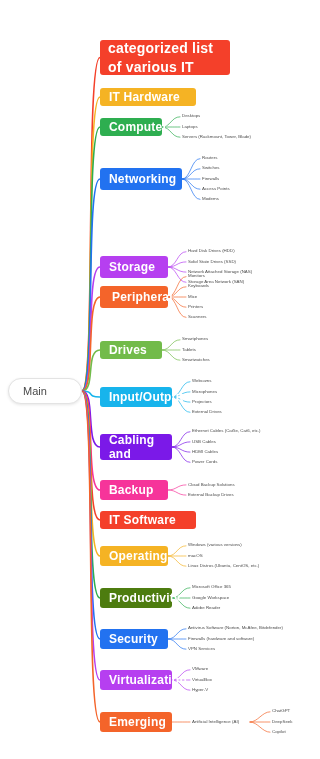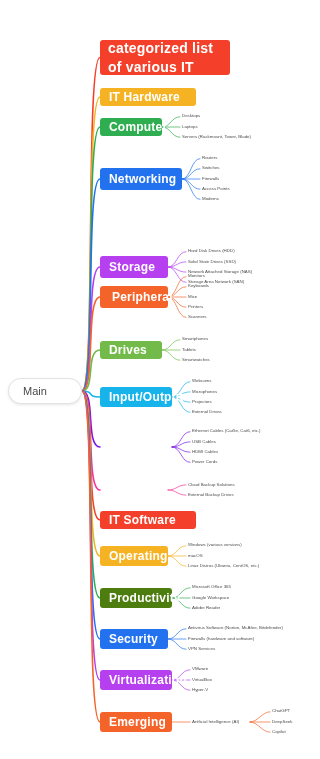--- a/index.html
+++ b/index.html
@@ -175,24 +175,30 @@
     <div class="leaf" style="left: 182px; top: 337.4px;">Smartphones</div>
     <div class="leaf" style="left: 182px; top: 347.6px;">Tablets</div>
     <div class="leaf" style="left: 182px; top: 357.8px;">Smartwatches</div>
     <div class="branch" style="left: 100px; top: 387px; width: 72px; height: 20px; background: rgb(23, 180, 236);">
       <span>Input/Output</span>
     </div>
     <div class="leaf" style="left: 192px; top: 379.3px;">Webcams</div>
     <div class="leaf" style="left: 192px; top: 389.5px;">Microphones</div>
     <div class="leaf" style="left: 192px; top: 399.7px;">Projectors</div>
     <div class="leaf" style="left: 192px; top: 409.9px;">External Drives</div>
+    <div class="branch" style="left: 100px; top: 434px; width: 72px; height: 26px; background: rgb(123, 25, 232);">
+      <span>Cabling and</span>
+    </div>
     <div class="leaf" style="left: 192px; top: 429.3px;">Ethernet Cables (Cat5e, Cat6, etc.)</div>
     <div class="leaf" style="left: 192px; top: 439.5px;">USB Cables</div>
     <div class="leaf" style="left: 192px; top: 449.7px;">HDMI Cables</div>
     <div class="leaf" style="left: 192px; top: 459.9px;">Power Cords</div>
+    <div class="branch" style="left: 100px; top: 480px; width: 68px; height: 20px; background: rgb(246, 52, 154);">
+      <span>Backup</span>
+    </div>
     <div class="leaf" style="left: 188px; top: 482.5px;">Cloud Backup Solutions</div>
     <div class="leaf" style="left: 188px; top: 492.7px;">External Backup Drives</div>
     <div class="branch" style="left: 100px; top: 511px; width: 96px; height: 18px; background: rgb(244, 64, 42);">
       <span>IT Software</span>
     </div>
     <div class="branch" style="left: 100px; top: 546px; width: 68px; height: 20px; background: rgb(245, 179, 36);">
       <span>Operating</span>
     </div>
     <div class="leaf" style="left: 188px; top: 543.4px;">Windows (various versions)</div>
     <div class="leaf" style="left: 188px; top: 553.6px;">macOS</div>

